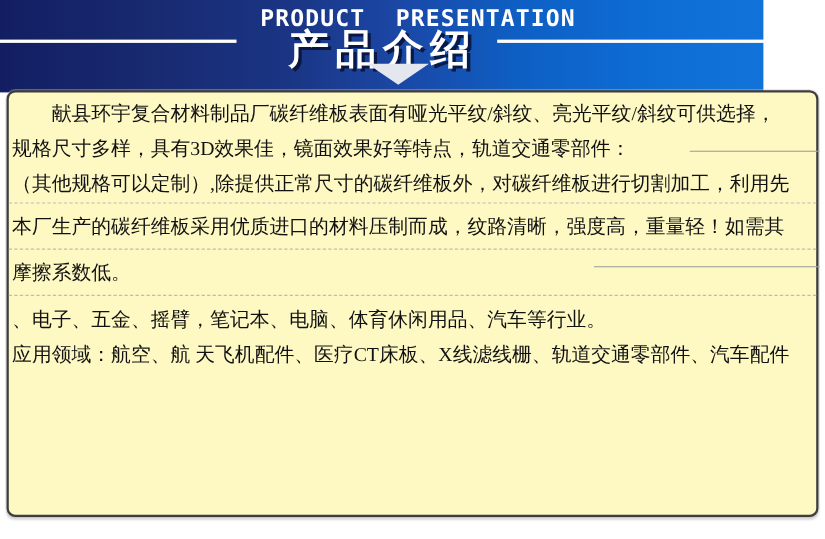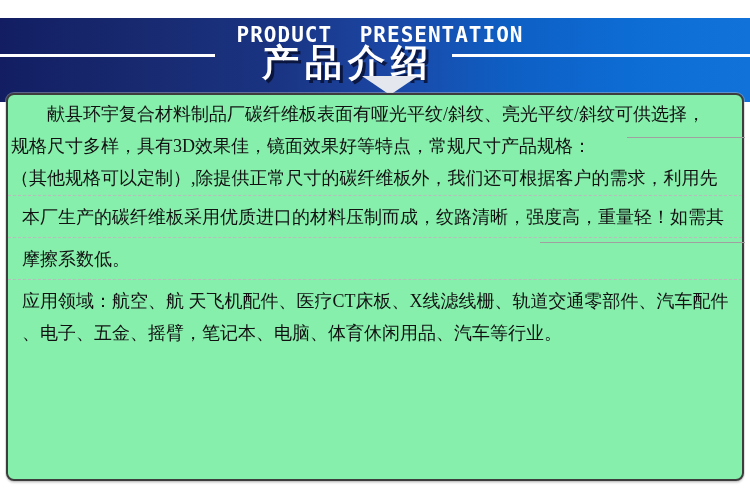--- a/index.html
+++ b/index.html
@@ -1,21 +1,21 @@
 <!DOCTYPE html>
 <html><head>
 <meta charset="utf-8">
 <style>
   * { margin: 0; padding: 0; box-sizing: border-box; }
   html, body { width: 750px; height: 490px; background: #ffffff; overflow: hidden; }
   .page { position: relative; width: 750px; height: 490px; background: #ffffff;
           font-family: "Liberation Serif", "DejaVu Serif", serif; }
 
   
-  .banner { position: absolute; top: 18px; left: 0; width: 750px; height: 84px;
+  .banner { position: absolute; top: 0; left: 0; width: 694px; height: 84px;
             background: linear-gradient(to right,
               #131e62 0%, #18296f 18%, #1a3584 38%, #1b47a5 52%,
               #0e5fc4 68%, #0d6dd5 85%, #1173da 100%); }
   .title-en { position: absolute; top: 5px; left: 0; width: 750px; text-align: center;
               transform: translateX(5px);
               font-family: "DejaVu Sans Mono", "Liberation Mono", monospace;
               font-size: 21px; font-weight: 700; color: #ffffff;
               letter-spacing: 1px; word-spacing: 14px; white-space: nowrap; }
   .rule { position: absolute; top: 36px; height: 3px; background: #ffffff; }
   .rule-left  { left: 0; width: 215px; }
@@ -26,25 +26,25 @@
               font-size: 37px; font-weight: 700; color: #ffffff; letter-spacing: 6px;
               text-shadow: 3px 3px 0 rgba(8, 16, 50, 0.85); white-space: nowrap; }
   .triangle { position: absolute; top: 58px; left: 50%;
               transform: translateX(-50%) translateX(15px);
               width: 0; height: 0;
               border-left: 28px solid transparent;
               border-right: 28px solid transparent;
               border-top: 19px solid #e4e8ee; }
 
   
-  .content-box { position: absolute; top: 93px; left: 6px; width: 738px; height: 388px;
-                 background: #86efac; border: 2px solid #3d3d3d; border-radius: 8px;
+  .content-box { position: absolute; top: 82px; left: 6px; width: 738px; height: 388px;
+                 background: #fef9c3; border: 2px solid #3d3d3d; border-radius: 8px;
                  box-shadow: 0 2px 2px rgba(0,0,0,0.15), 0 0 0 1px rgba(200,200,200,0.4);
                  color: #111111; }
-  .row { padding: 5px 2px 4px 14px; }
+  .row { padding: 5px 2px 4px 3px; }
   .row-first { padding: 3px 2px 1px 3px; }
   .row + .row { border-top: 1px dashed #bbbbbb; }
   .line { font-size: 18px; line-height: 32px; white-space: nowrap; color: #111111; }
   .line.indent { text-indent: 36px; }
   .line.wide { letter-spacing: 2px; }
 
   
   .fragment { position: absolute; height: 1px; background: #a0a0a0; }
   .fragment-1 { top: 137px; left: 627px; width: 118px; }
   .fragment-2 { top: 242px; left: 540px; width: 205px; }
@@ -59,35 +59,35 @@
     <div class="rule rule-left"></div>
     <div class="rule rule-right"></div>
     <div class="title-zh">产品介绍</div>
     <div class="triangle"></div>
   </header>
 
   <main class="content-box">
 
     <section class="row row-first">
       <div class="line indent">献县环宇复合材料制品厂碳纤维板表面有哑光平纹/斜纹、亮光平纹/斜纹可供选择，</div>
-      <div class="line">规格尺寸多样，具有3D效果佳，镜面效果好等特点，常规尺寸产品规格：</div>
-      <div class="line">（其他规格可以定制）,除提供正常尺寸的碳纤维板外，我们还可根据客户的需求，利用先</div>
+      <div class="line">规格尺寸多样，具有3D效果佳，镜面效果好等特点，轨道交通零部件：</div>
+      <div class="line">（其他规格可以定制）,除提供正常尺寸的碳纤维板外，对碳纤维板进行切割加工，利用先</div>
     </section>
 
     <section class="row">
       <div class="line">本厂生产的碳纤维板采用优质进口的材料压制而成，纹路清晰，强度高，重量轻！如需其</div>
     </section>
 
     <section class="row">
       <div class="line">摩擦系数低。</div>
     </section>
 
     <section class="row">
+      <div class="line">、电子、五金、摇臂，笔记本、电脑、体育休闲用品、汽车等行业。</div>
       <div class="line">应用领域：航空、航 天飞机配件、医疗CT床板、X线滤线栅、轨道交通零部件、汽车配件</div>
-      <div class="line">、电子、五金、摇臂，笔记本、电脑、体育休闲用品、汽车等行业。</div>
     </section>
 
   </main>
 
   <div class="fragment fragment-1"></div>
   <div class="fragment fragment-2"></div>
 
 </div>
 
 </body></html>

